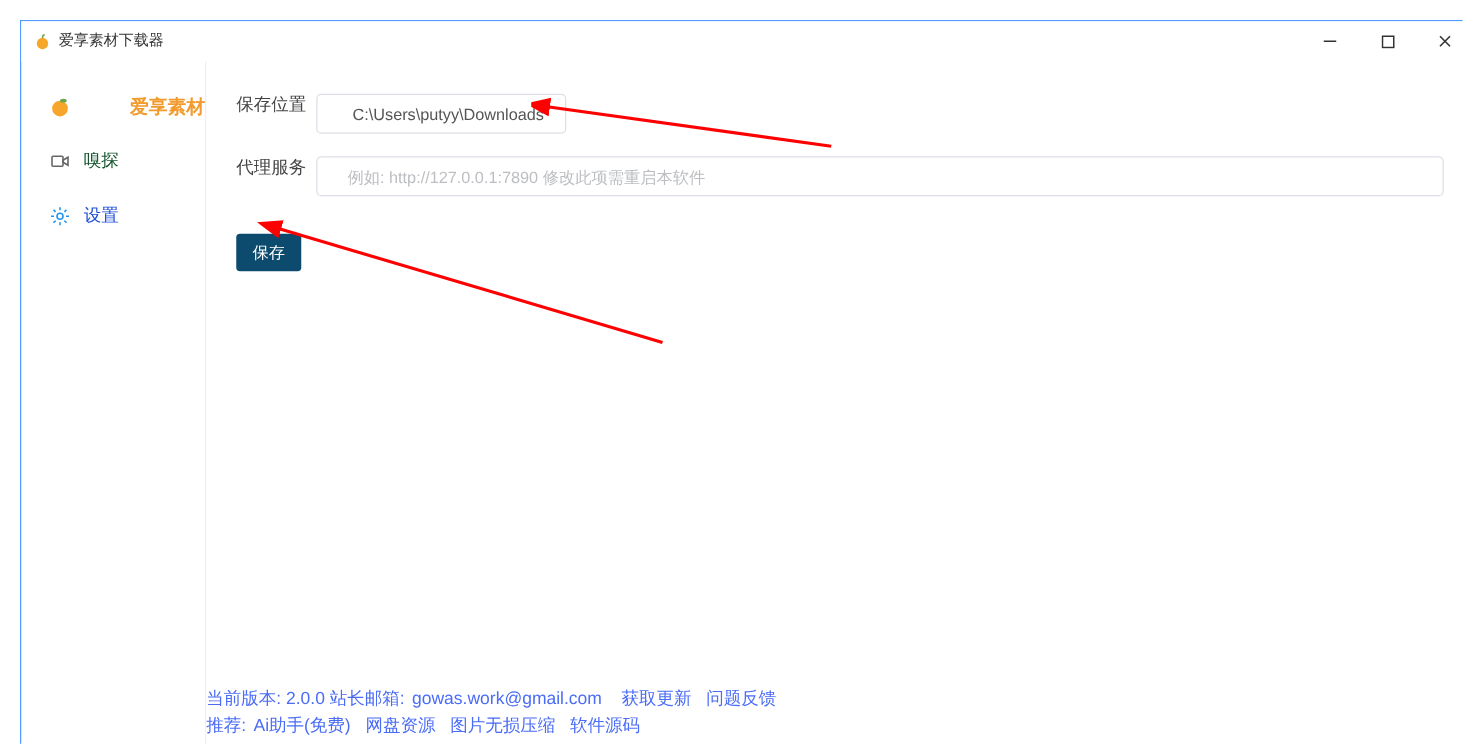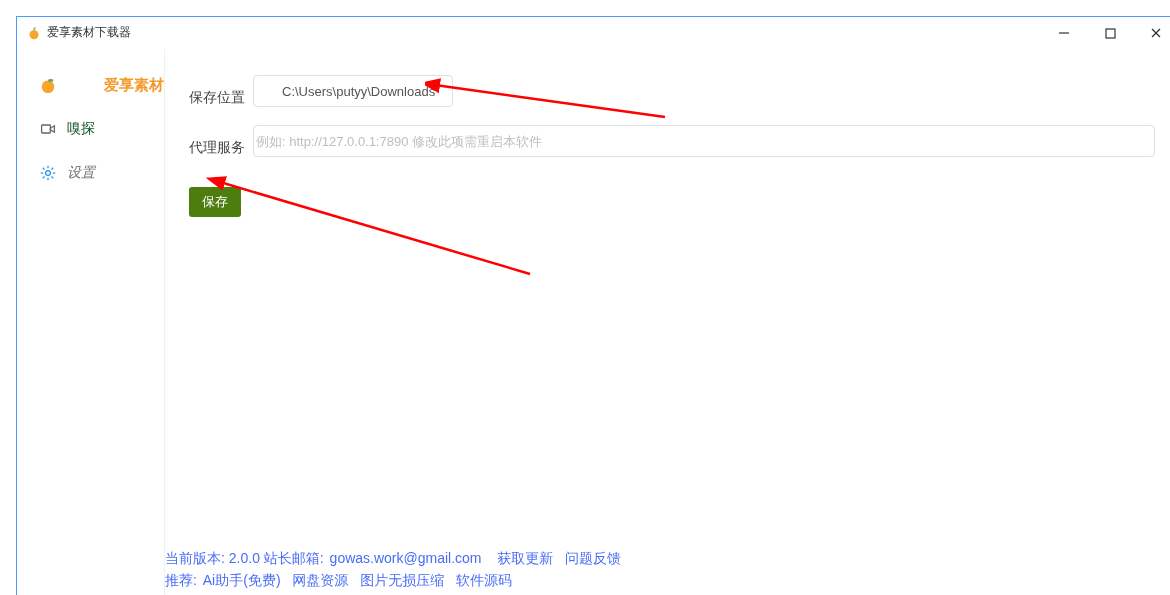--- a/index.html
+++ b/index.html
@@ -36,46 +36,46 @@
   .side-item {
     display:flex; align-items:center;
     height: 44px;
     padding-left: 22px;
     font-size: 14px;
     color:#14532d;
     cursor:pointer;
     gap:10px;
   }
   .side-item.brand { color:#f39a2c; font-weight:600; font-size:15px;justify-content:space-between; }
-  .side-item.active { color:#737373;font-style:italic; }
+  .side-item.active { color:#1d4ed8; }
   .side-item .ic { width:18px; height:18px; display:flex; align-items:center; justify-content:center; }
   
   .main { flex:1; position:relative; padding: 26px 24px 0 24px; }
-  .form-row { display:flex; align-items:flex-end; margin-bottom: 18px; }
+  .form-row { display:flex; align-items:flex-start; margin-bottom: 18px; }
   .form-label { width: 64px; font-size:14px; color:#444; }
   .path-box {
     width: 200px; height: 32px;
     border:1px solid #dcdfe6; border-radius:4px;
     display:flex; align-items:center;
     padding: 0 28px;
     font-size:13px; color:#555;
     cursor:pointer;
     background:#fff;
   }
   .proxy-input {
     flex:1; height:32px;
     border:1px solid #dcdfe6; border-radius:4px;
-    padding:0 2px;
+    padding:0 24px;
     font-size:13px; color:#c2410c;
     outline:none;
   }
   .proxy-input::placeholder { color:#bcbec2; }
   .save-btn {
     width: 52px; height:30px;
-    background:#4d7c0f; color:#fff;
+    background:#0c4a6e; color:#fff;
     border:none; border-radius:3px;
     font-size:13px; cursor:pointer;
     margin-top: 12px;
   }
   
   .footer {
     position:absolute; left:0; right:0; bottom:12px;
     text-align:left;
     font-size:14px;
     line-height:22px;

